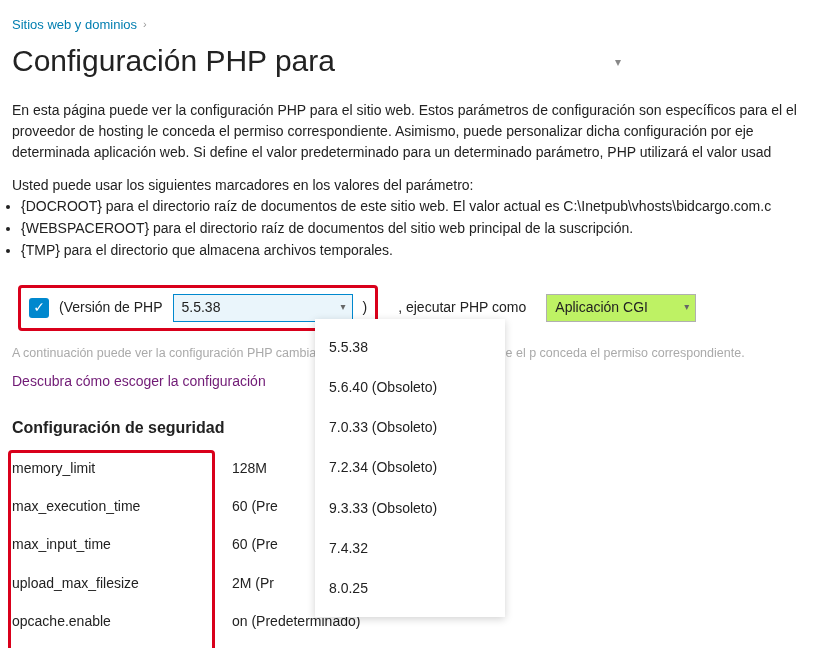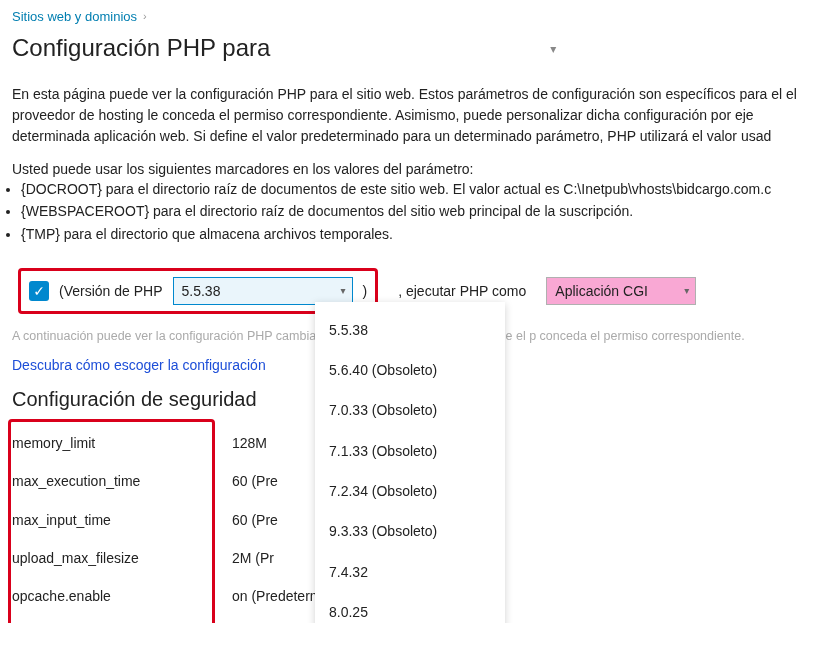--- a/index.html
+++ b/index.html
@@ -1,40 +1,40 @@
 <!DOCTYPE html>
 <html><head>
   <meta charset="utf-8">
   <style>
     * { margin: 0; padding: 0; box-sizing: border-box; }
     body { font-family: "Segoe UI", Arial, sans-serif; font-size: 14px; color: #222; padding: 8px 12px; width: 815px; line-height: 1.45; }
-    .breadcrumb { color: #007eb0; font-size: 13px; margin-bottom: 4px; display: flex; align-items: center; gap: 6px; }
+    .breadcrumb { color: #007eb0; font-size: 13px; margin-bottom: 4px; display: flex; align-items: center; gap: 6px; margin-top: 8px; }
     .breadcrumb .chev { color: #999; font-size: 11px; }
     .page-title-row { display: flex; align-items: center; gap: 12px; margin-bottom: 18px; }
-    h1 { font-size: 24px; font-weight: 400; color: #222; }
+    h1 { font-size: 30px; font-weight: 400; color: #222; }
     .title-select { width: 280px; height: 30px; border: none; background: transparent; position: relative; }
     .title-select .chev-down { position: absolute; right: 6px; top: 8px; color: #888; font-size: 12px; }
     .intro-text { margin-bottom: 12px; line-height: 1.5; }
     .markers-intro { margin-bottom: 0; }
     ul.markers { margin-left: 9px; margin-bottom: 18px; }
     ul.markers li { margin-bottom: 2px; list-style: disc; }
     .php-support-row { display: flex; align-items: center; gap: 8px; padding: 6px; position: relative; }
     .highlight-box { border: 3px solid #d9001b; border-radius: 4px; padding: 6px 8px; display: inline-flex; align-items: center; gap: 10px; }
     .checkbox { width: 20px; height: 20px; background: #0088ce; border-radius: 3px; display: flex; align-items: center; justify-content: center; color: #fff; font-size: 14px; }
     .version-label { white-space: nowrap; }
-    .select { border: 1px solid #b0b0b0; height: 28px; padding: 0 24px 0 8px; display: inline-flex; align-items: center; position: relative; min-width: 180px; background: #f9a8d4; }
+    .select { border: 1px solid #b0b0b0; height: 28px; padding: 0 24px 0 8px; display: inline-flex; align-items: center; position: relative; min-width: 180px; background: #bef264; }
     .select.open { border-color: #0088ce; background: #eaf5fb; }
     .select .sel-chev { position: absolute; right: 6px; color: #666; font-size: 10px; }
     .runas-select { min-width: 150px; }
     .after-text { white-space: nowrap; margin: 0 12px; }
     .dropdown { position: absolute; left: 303px; top: 40px; width: 190px; background: #fff; box-shadow: 0 2px 8px rgba(0,0,0,0.18); z-index: 10; padding: 8px 0; }
     .dropdown .opt { padding: 10px 14px; cursor: pointer; }
     .faded-para { color: #aaa; font-size: 12.5px; line-height: 1.35; margin-top: 8px; }
-    .link-line { color: #1d4ed8; margin-top: 10px; margin-bottom: 10px; }
-    h2.section-h { font-size: 20px; font-weight: 400; margin-bottom: 10px; }
+    .link-line { color: #701a75; margin-top: 10px; margin-bottom: 24px; }
+    h2.section-h { font-size: 16px; font-weight: 700; margin-bottom: 10px; }
     .settings-block { position: relative; }
     .settings-highlight { border: 3px solid #d9001b; border-radius: 4px; position: absolute; left: -4px; top: 34px; width: 207px; height: 218px; pointer-events: none; }
     table.settings { border-collapse: collapse; }
     table.settings td { padding: 9px 0; vertical-align: middle; }
     table.settings td.name { width: 220px; }
     table.settings td.val { width: 260px; }
   </style>
 </head>
 <body>
 
@@ -72,21 +72,20 @@
   <span class="after-text">, ejecutar PHP como</span>
   <div class="select runas-select">
     <span>Aplicación CGI</span>
     <span class="sel-chev">▾</span>
   </div>
 
   <div class="dropdown">
     <div class="opt">5.5.38</div>
     <div class="opt">5.6.40 (Obsoleto)</div>
     <div class="opt">7.0.33 (Obsoleto)</div>
-    <div class="opt">7.1.33 (Obsoleto)</div>
     <div class="opt">7.2.34 (Obsoleto)</div>
     <div class="opt">9.3.33 (Obsoleto)</div>
     <div class="opt">7.4.32</div>
     <div class="opt">8.0.25</div>
   </div>
 </div>
 
 <p class="faded-para">A continuación puede ver la configuración PHP cambiar la configuración PHP siempre que el p conceda el permiso correspondiente.</p>
 
 <p class="link-line">Descubra cómo escoger la configuración</p>

